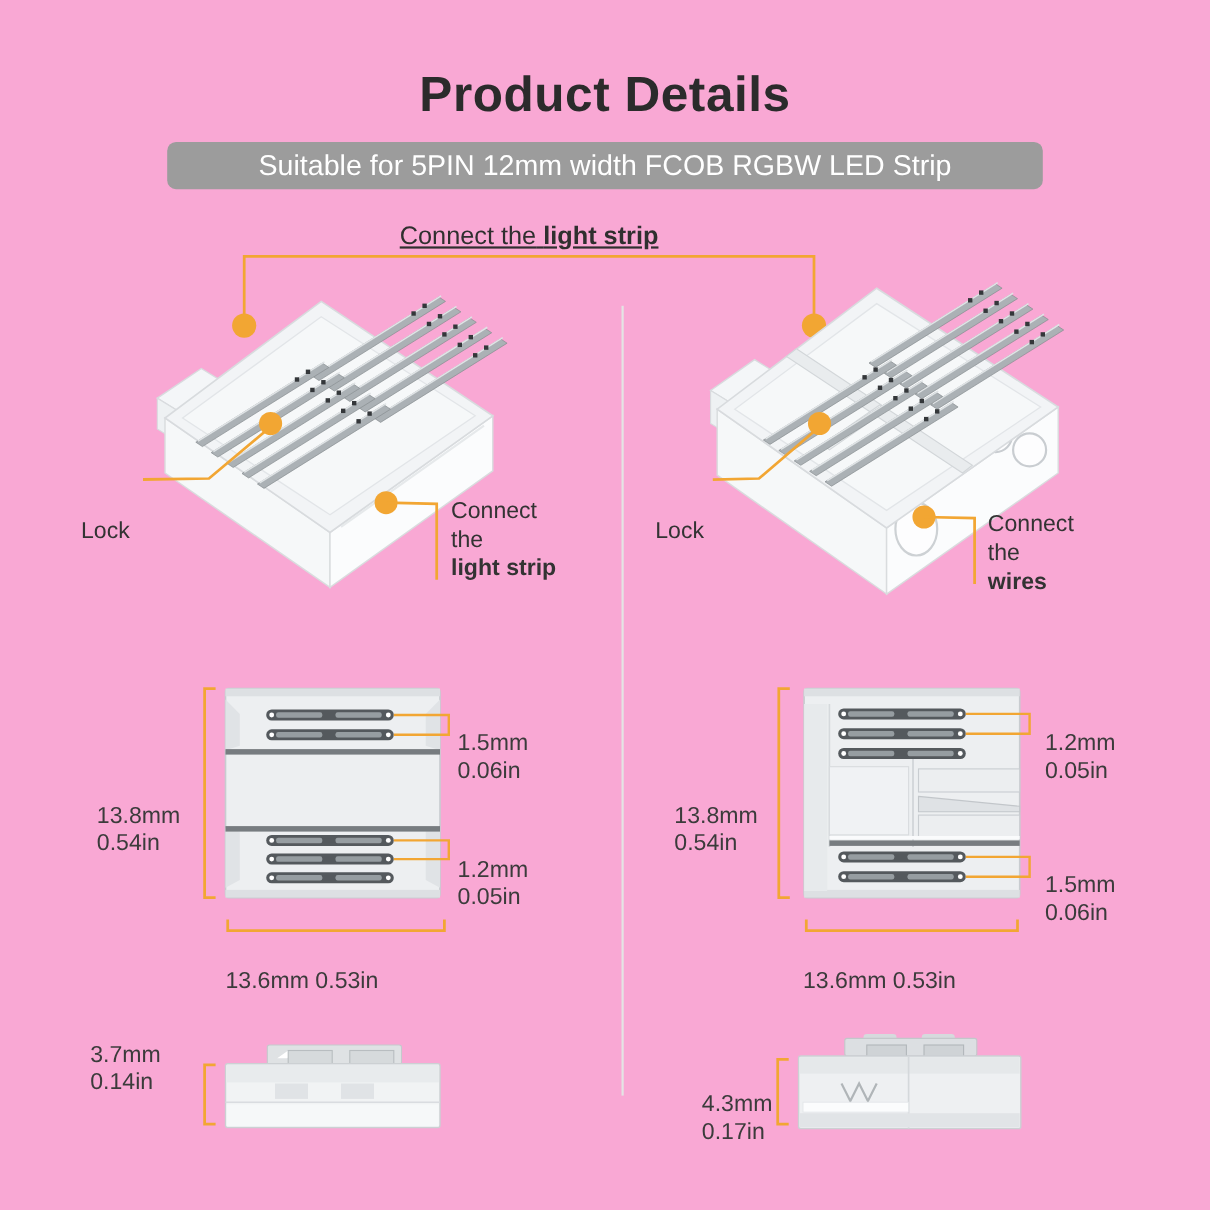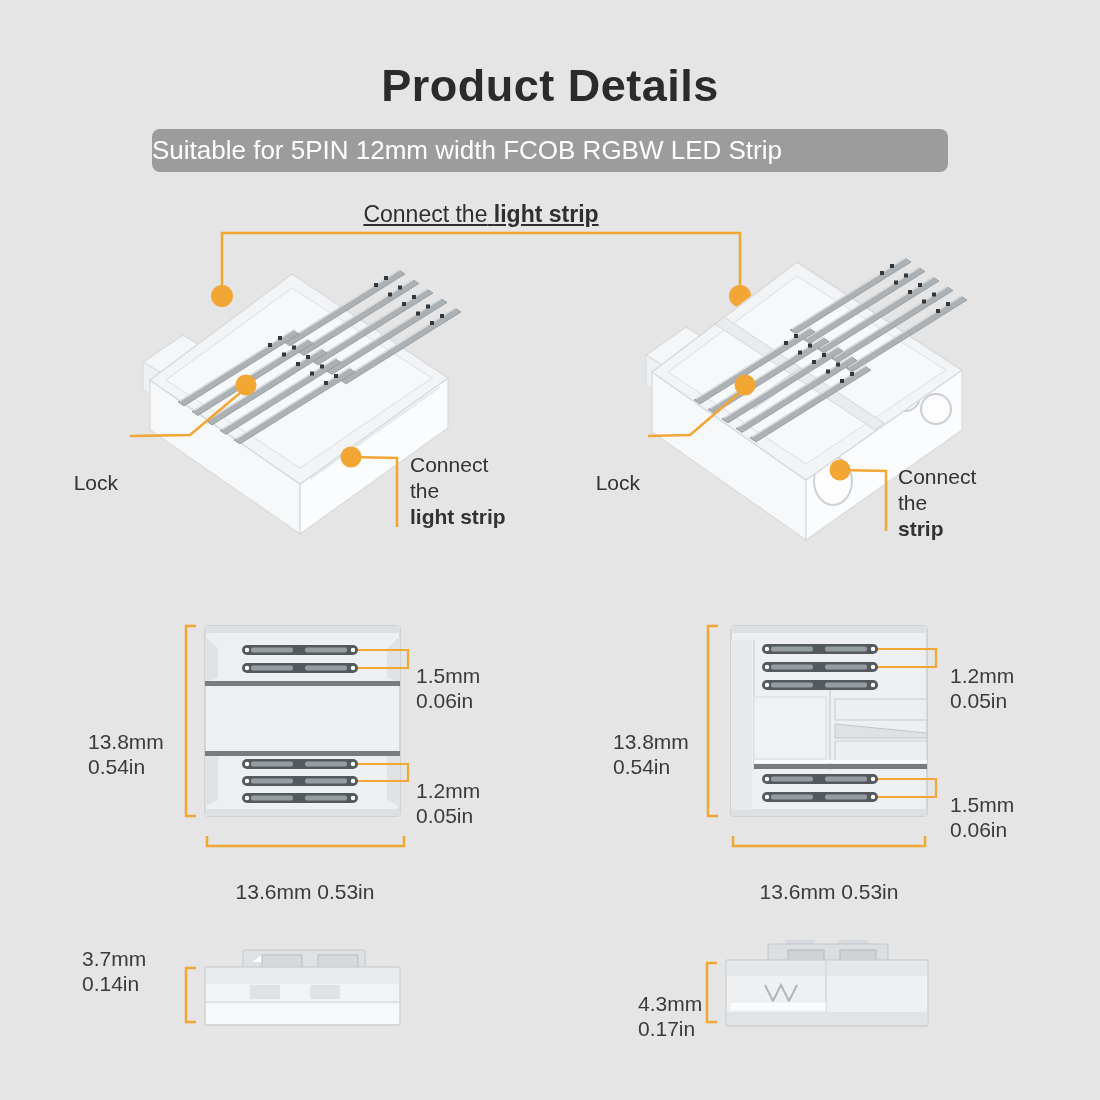--- a/index.html
+++ b/index.html
@@ -1,31 +1,31 @@
 <!DOCTYPE html>
 <html><head>
 <meta charset="utf-8">
 <style>
   html,body{margin:0;padding:0;background:#ffffff;}
-  #stage{position:relative;width:1100px;height:1100px;background:#e5e5e5;overflow:hidden;
+  #stage{position:relative;width:1100px;height:1100px;background:#f9a8d4;overflow:hidden;
          font-family:"Liberation Sans", sans-serif;color:#3a3a3a;}
   .abs{position:absolute;}
   #page-title{top:60px;left:0;width:1100px;text-align:center;font-size:45px;font-weight:700;
               color:#2b2b2b;letter-spacing:.5px;}
   #banner{left:152px;top:129px;width:796px;height:43px;background:#9c9c9c;border-radius:8px;
-          color:#ffffff;font-size:26px;line-height:43px;text-align:left;}
+          color:#ffffff;font-size:26px;line-height:43px;text-align:center;}
   .callout-top-text{left:481px;top:201px;transform:translateX(-50%);white-space:nowrap;
           font-size:23px;color:#2f2f2f;text-decoration:underline;}
   .callout-top-text b{font-weight:700;}
   .lock-label{font-size:21px;color:#333;text-align:right;margin-top:48px;}
   .callout-block{font-size:21px;color:#333;line-height:26px;text-align:left;}
   .callout-block .b3{font-weight:700;}
   .dim-label{font-size:21px;line-height:25px;color:#3b3b3b;margin-top:28px;}
   .r{text-align:left;}
-  .c{text-align:center;}
+  .c{}
   .nowrap{white-space:nowrap;}
   svg{display:block;}
   .divider{left:565px;top:278px;width:2px;height:718px;background:#e4e4e4;}
 </style>
 </head>
 <body>
 
 <div id="stage">
 
   <div class="abs" id="page-title">Product Details</div>
@@ -136,21 +136,21 @@
   <div class="abs callout-block" style="left:410px;top:452px">
     <div>Connect</div>
     <div>the</div>
     <div class="b3">light strip</div>
   </div>
 
   <div class="abs lock-label" style="left:572px;top:423px;width:68px">Lock</div>
   <div class="abs callout-block" style="left:898px;top:464px">
     <div>Connect</div>
     <div>the</div>
-    <div class="b3">strip</div>
+    <div class="b3">wires</div>
   </div>
 
   <svg class="abs" style="left:180px;top:620px" width="238" height="235" viewBox="180 620 238 235">
     <rect x="205" y="626" width="195" height="190" rx="3" fill="#edeff1" stroke="#c8ccd0" stroke-width="1.5"></rect>
     <rect x="205" y="626" width="195" height="7" fill="#dde0e3"></rect>
     <rect x="205" y="809" width="195" height="7" fill="#dde0e3"></rect>
     <polygon points="205,636 218,649 218,678 205,682" fill="#e0e3e6"></polygon>
     <polygon points="400,636 387,649 387,678 400,682" fill="#e0e3e6"></polygon>
     <polygon points="205,753 218,756 218,800 205,807" fill="#e0e3e6"></polygon>
     <polygon points="400,753 387,756 387,800 400,807" fill="#e0e3e6"></polygon>

